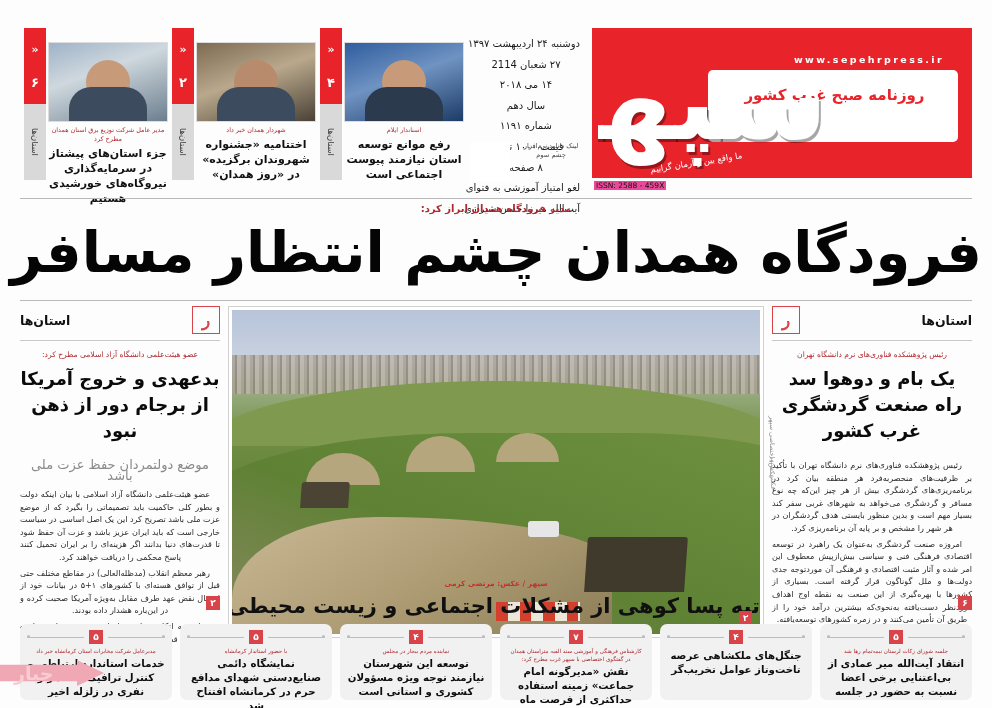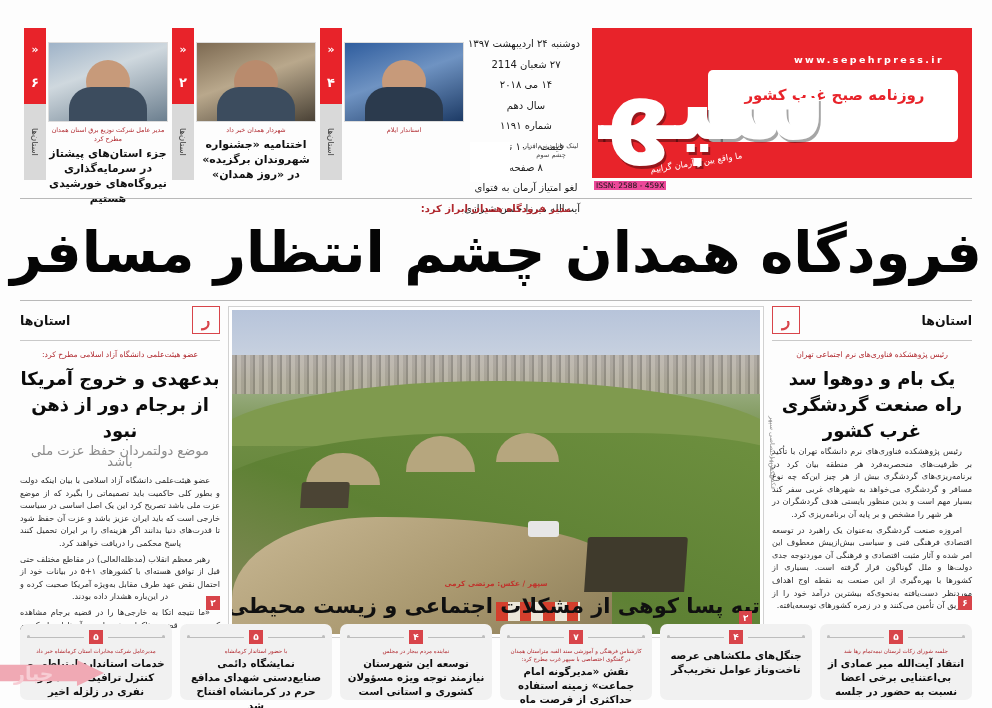--- a/index.html
+++ b/index.html
@@ -192,21 +192,21 @@
     color: #d8444a; font-size: 17px; font-weight: bold;
     display: flex; align-items: center; justify-content: center;
     font-family: "DejaVu Serif", serif;
   }
   .art-kicker {
     font-size: 7.6px; color: #b0282e; text-align: center;
     line-height: 11px; margin-bottom: 6px;
   }
   .art-title {
     font-size: 18px; font-weight: bold; color: #0b0b0b;
-    text-align: center; line-height: 26px; margin-bottom: 1px;
+    text-align: center; line-height: 26px; margin-bottom: 15px;
   }
   .art-sub {
     font-size: 13px; color: #8a8a8a; text-align: center;
     line-height: 11px; margin-bottom: 7px;
   }
   .art-body {
     font-size: 8.1px; color: #2a2a2a; line-height: 12.6px;
     text-align: justify; text-align-last: center;
   }
   .art-body p { margin-bottom: 3px; text-indent: 10px; }
@@ -368,21 +368,21 @@
     </div>
 
     <div class="info-col">
       <div class="line">دوشنبه ۲۴ اردیبهشت ۱۳۹۷</div>
       <div class="line">۲۷ شعبان 2114</div>
       <div class="line">۱۴ می ۲۰۱۸</div>
       <div class="line">سال دهم</div>
       <div class="line">شماره ۱۱۹۱</div>
       <div class="line">قیمت ۱۰۰۰ تومان</div>
       <div class="line">۸ صفحه</div>
-      <div class="line">لغو امتیاز آرمان به فتوای</div>
+      <div class="line">لغو امتیاز آموزشی به فتوای</div>
       <div class="line">آیت‌الله میرزا حسن شیرازی</div>
     </div>
     <div class="qr-wrap">
       <div class="qr"></div>
       <div class="qr-text">لینک دانلود نرم‌افزار چشم سوم</div>
     </div>
 
     <div class="thumbs">
 
       <div class="thumb">
@@ -419,20 +419,21 @@
         <div class="thumb-tab">
           <div class="tab-red">
             <span class="tab-chev">«</span>
             <span class="tab-num">۴</span>
           </div>
           <div class="tab-vert">استان‌ها</div>
         </div>
         <div class="thumb-body">
           <div class="thumb-photo p3"></div>
           <div class="thumb-kicker">استاندار ایلام</div>
+          <div class="thumb-title">رفع موانع توسعه استان نیازمند پیوست اجتماعی است</div>
         </div>
       </div>
 
     </div>
   </div>
 
   <div class="rule rule-top"></div>
   <div class="kicker-main">مدیر فرودگاه همدان ابراز کرد:</div>
   <div class="headline-main">فرودگاه همدان چشم انتظار مسافر</div>
   <div class="rule rule-bottom"></div>
@@ -475,21 +476,21 @@
         </div>
       </div>
       <div class="photo-vert">عکس: اختصاصی سپهر</div>
     </div>
 
     <div class="col-side">
       <div class="sec-head">
         <div class="sec-icon">ر</div>
         <div class="sec-title">استان‌ها</div>
       </div>
-      <div class="art-kicker">رئیس پژوهشکده فناوری‌های نرم اجتماعی تهران</div>
+      <div class="art-kicker">رئیس پژوهشکده فناوری‌های نرم دانشگاه تهران</div>
       <div class="art-title">یک بام و دوهوا سد راه صنعت گردشگری غرب کشور</div>
       <div class="art-body">
         <p>رئیس پژوهشکده فناوری‌های نرم دانشگاه تهران با تأکید بر ظرفیت‌های منحصربه‌فرد هر منطقه بیان کرد در برنامه‌ریزی‌های گردشگری بیش از هر چیز این‌که چه نوع مسافر و گردشگری می‌خواهد به شهرهای غربی سفر کند بسیار مهم است و بدین منظور بایستی هدف گردشگران در هر شهر را مشخص و بر پایه آن برنامه‌ریزی کرد.</p>
         <p>امروزه صنعت گردشگری به‌عنوان یک راهبرد در توسعه اقتصادی فرهنگی فنی و سیاسی بیش‌ازپیش معطوف این امر شده و آثار مثبت اقتصادی و فرهنگی آن موردتوجه جدی دولت‌ها و ملل گوناگون قرار گرفته است. بسیاری از کشورها با بهره‌گیری از این صنعت به نقطه اوج اهداف موردنظر دست‌یافته به‌نحوی‌که بیشترین درآمد خود را از طریق آن تأمین می‌کنند و در زمره کشورهای توسعه‌یافته.</p>
       </div>
       <div class="pagebox">۶</div>
       <div class="vert-credit">عکس: سپهر</div>
     </div>
 
   </div>

